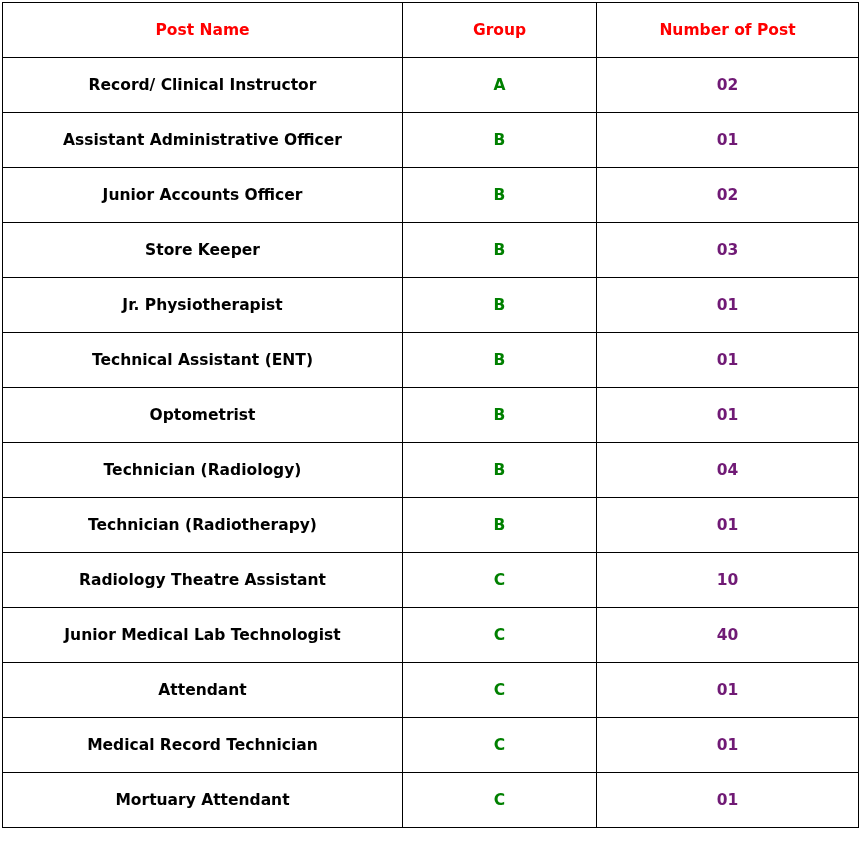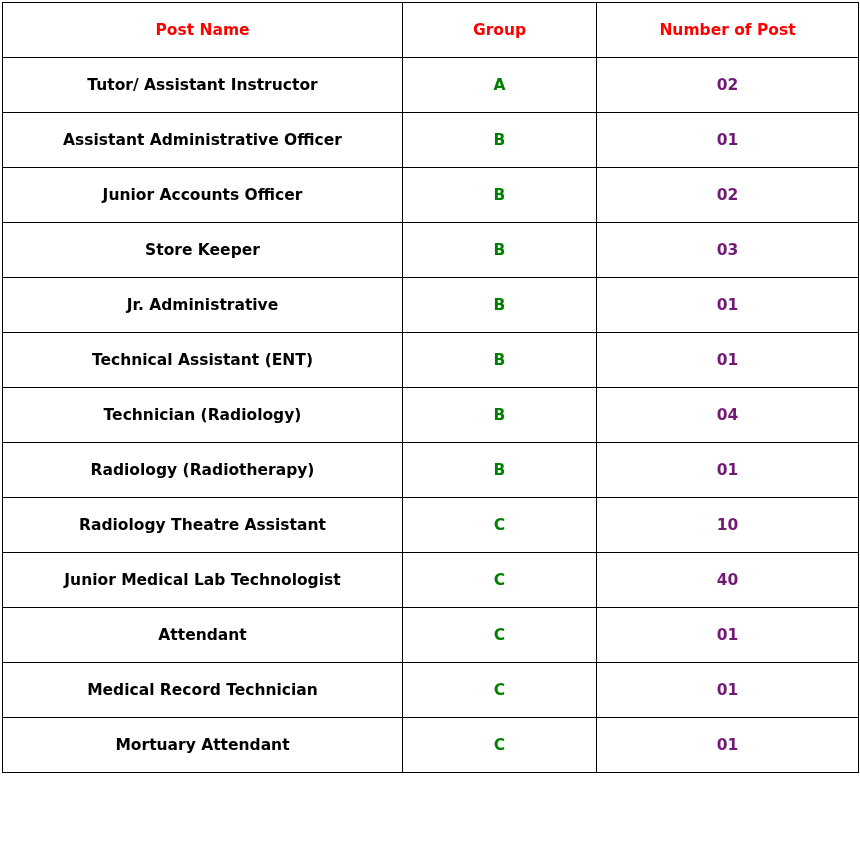--- a/index.html
+++ b/index.html
@@ -39,56 +39,61 @@
     </colgroup>
   <thead>
     <tr>
       <th>Post Name</th>
       <th>Group</th>
       <th>Number of Post</th>
     </tr>
   </thead>
   <tbody>
     <tr>
-      <td class="name">Tutor/ Assistant Instructor</td>
+      <td class="name">Record/ Clinical Instructor</td>
       <td class="group">A</td>
       <td class="num">02</td>
     </tr>
     <tr>
       <td class="name">Assistant Administrative Officer</td>
       <td class="group">B</td>
       <td class="num">01</td>
     </tr>
     <tr>
       <td class="name">Junior Accounts Officer</td>
       <td class="group">B</td>
       <td class="num">02</td>
     </tr>
     <tr>
       <td class="name">Store Keeper</td>
       <td class="group">B</td>
       <td class="num">03</td>
     </tr>
     <tr>
-      <td class="name">Jr. Administrative</td>
+      <td class="name">Jr. Physiotherapist</td>
       <td class="group">B</td>
       <td class="num">01</td>
     </tr>
     <tr>
       <td class="name">Technical Assistant (ENT)</td>
       <td class="group">B</td>
       <td class="num">01</td>
     </tr>
     <tr>
+      <td class="name">Optometrist</td>
+      <td class="group">B</td>
+      <td class="num">01</td>
+    </tr>
+    <tr>
       <td class="name">Technician (Radiology)</td>
       <td class="group">B</td>
       <td class="num">04</td>
     </tr>
     <tr>
-      <td class="name">Radiology (Radiotherapy)</td>
+      <td class="name">Technician (Radiotherapy)</td>
       <td class="group">B</td>
       <td class="num">01</td>
     </tr>
     <tr>
       <td class="name">Radiology Theatre Assistant</td>
       <td class="group">C</td>
       <td class="num">10</td>
     </tr>
     <tr>
       <td class="name">Junior Medical Lab Technologist</td>

